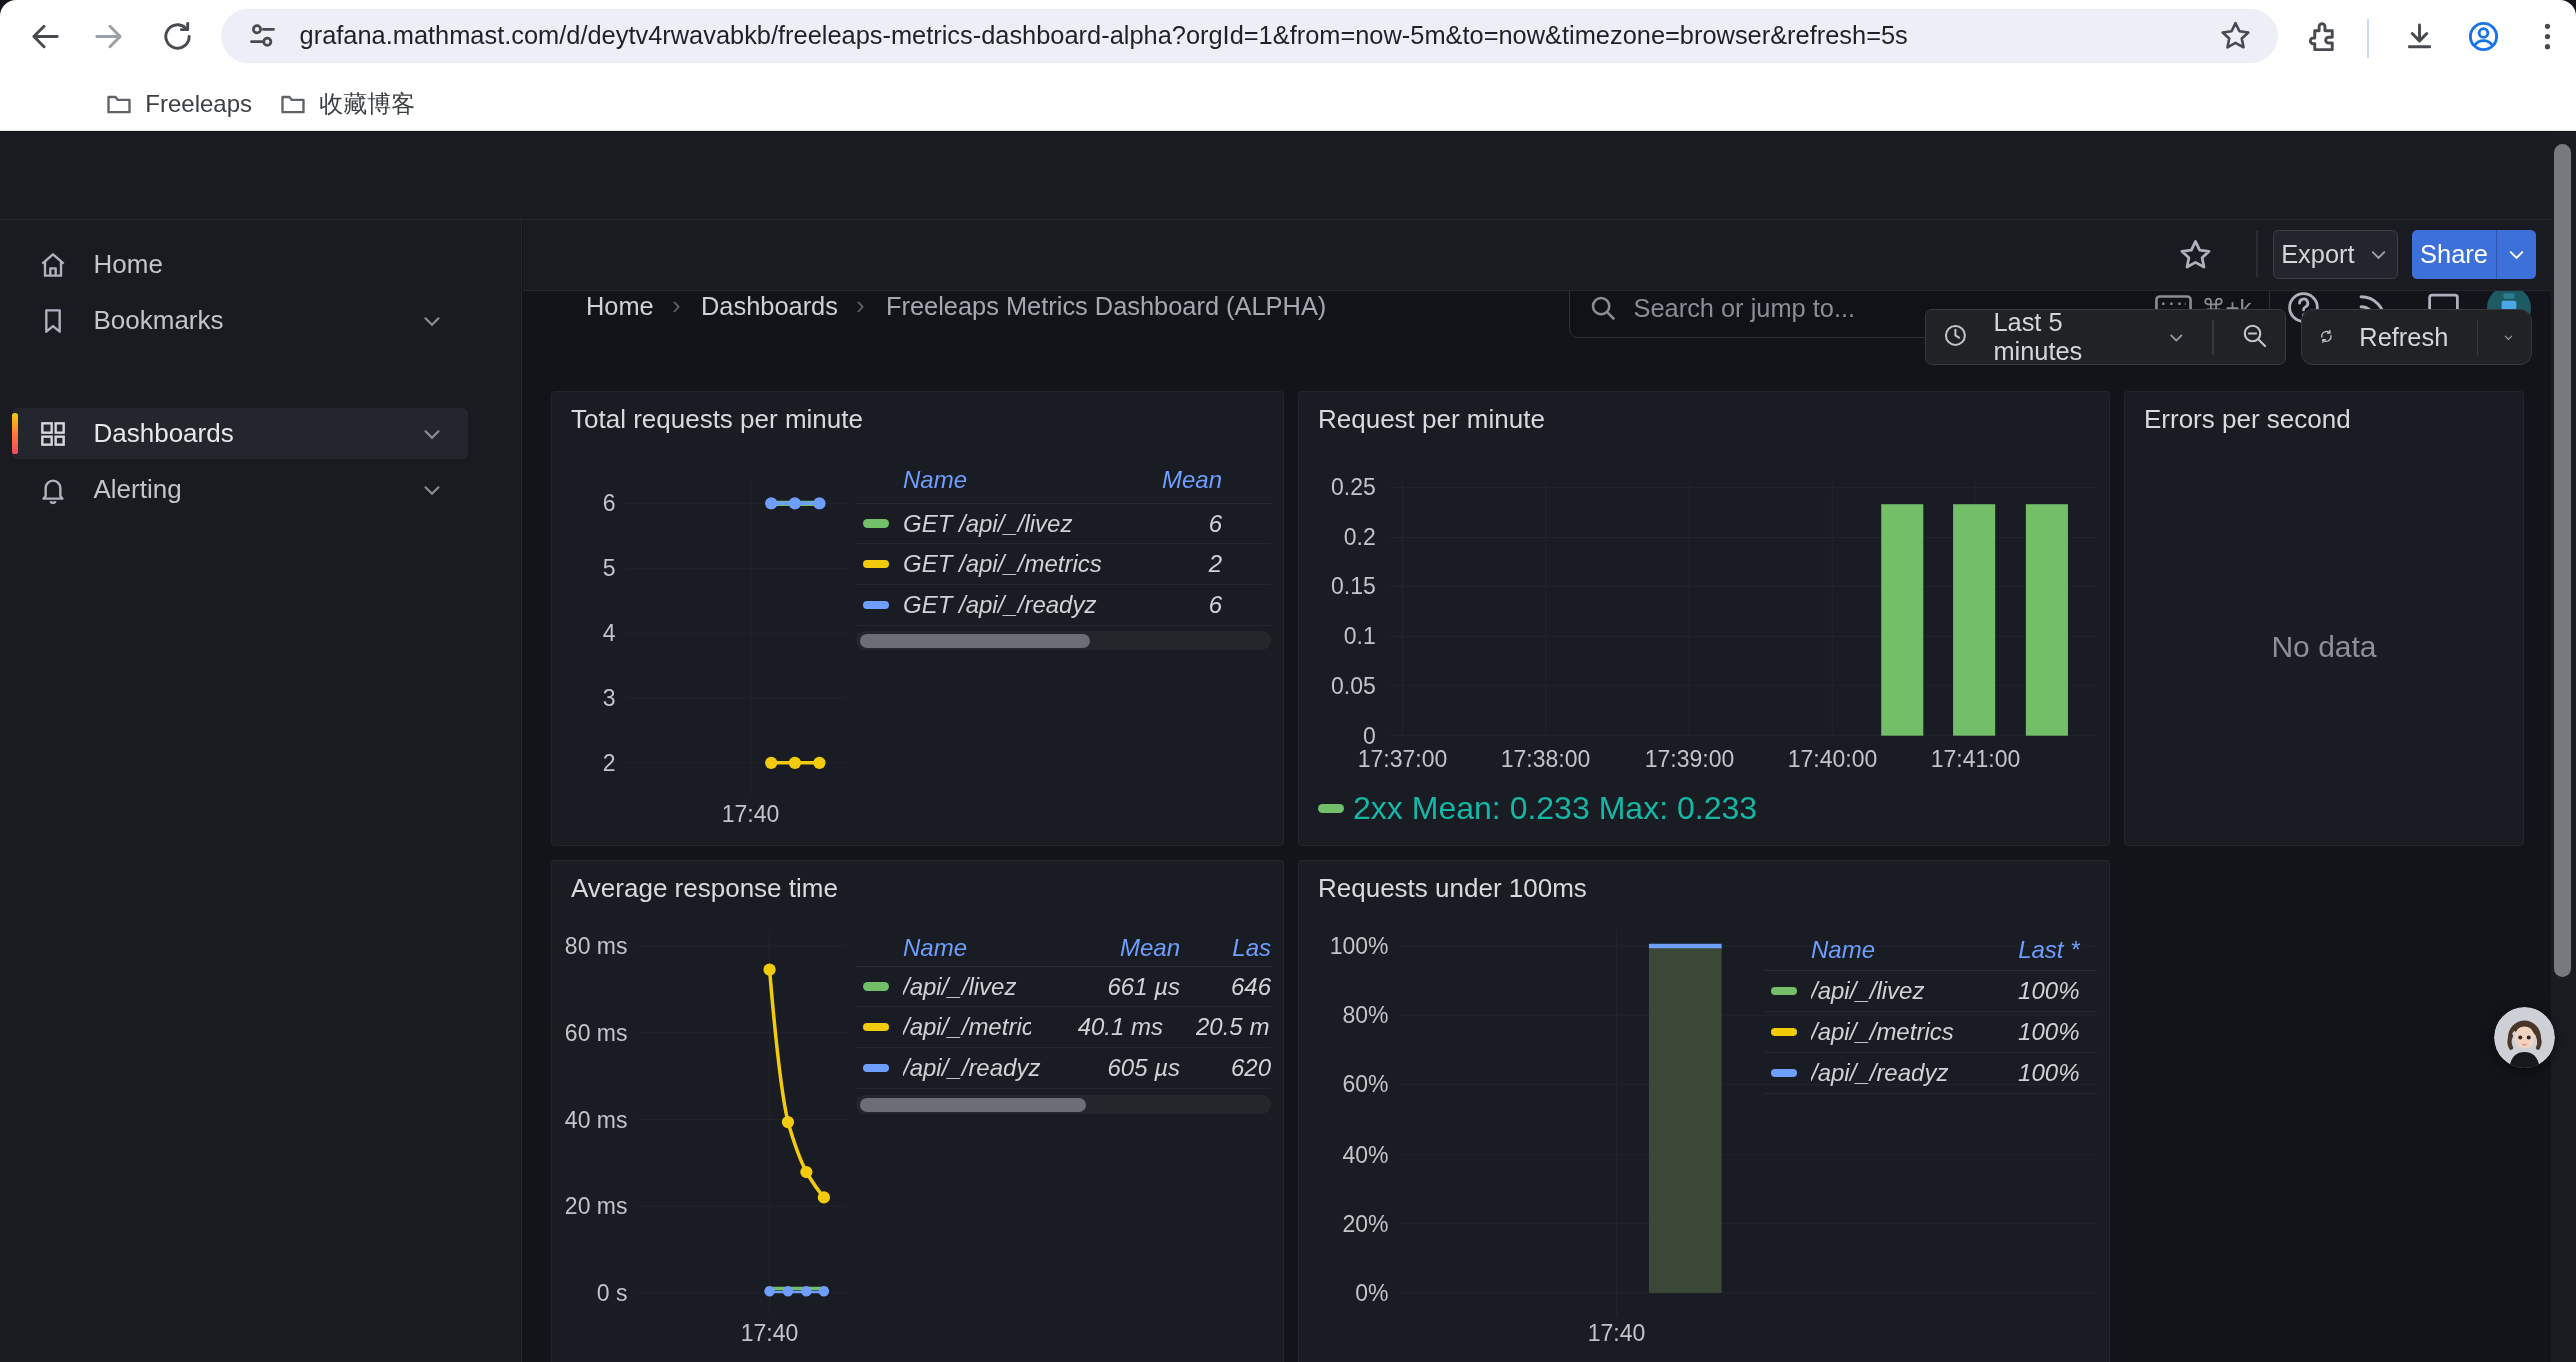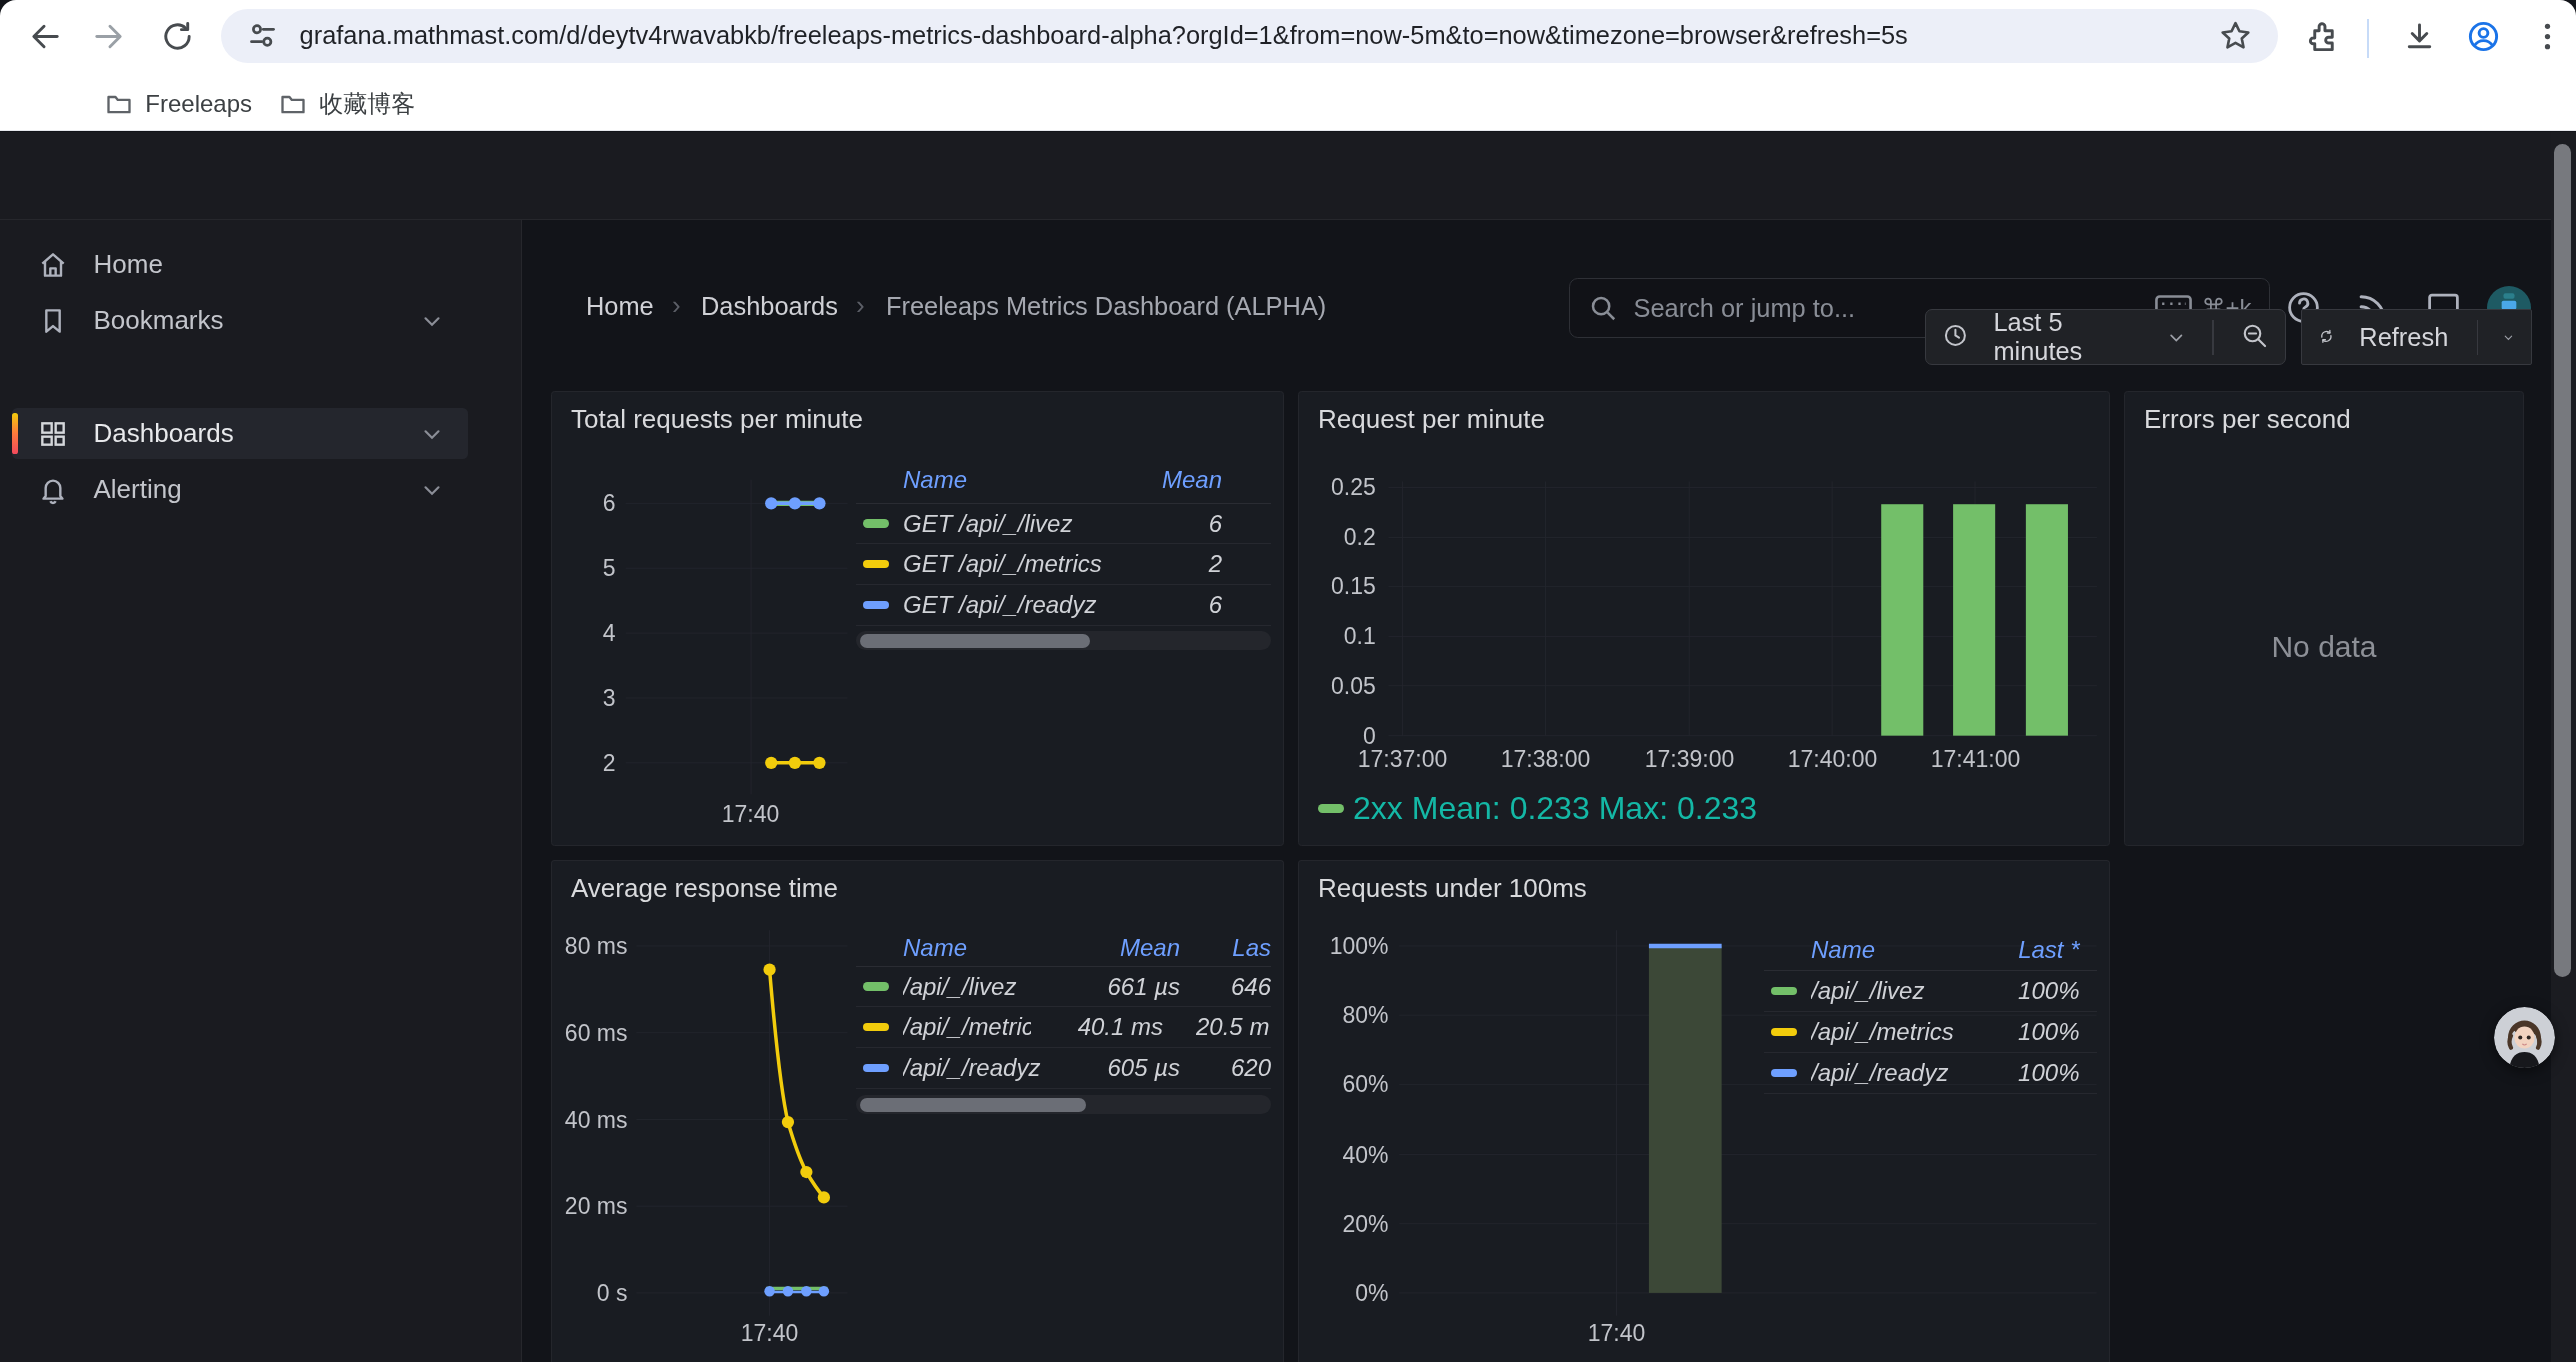--- a/index.html
+++ b/index.html
@@ -261,39 +261,62 @@
             <path d="M6.5 16.5v-6a5.5 5.5 0 0 1 11 0v6l1.6 2H4.9z"></path>
             <path d="M10 20.5a2.2 2.2 0 0 0 4 0"></path>
           </svg></span>
       <span class="lbl">Alerting</span>
       <span class="chev"><svg viewBox="0 0 24 24" fill="none" stroke="currentColor" stroke-width="2" stroke-linecap="round">
             <path d="M6 9.5l6 6 6-6"></path>
           </svg></span>
     </div>
   </div>
 
+  <div class="gf-subbar">
+    <span style="position:absolute;left:1654px;top:16px;width:37px;height:37px;color:#aeb2bd">
+      <svg viewBox="0 0 24 24" fill="none" stroke="currentColor" stroke-width="1.8" stroke-linejoin="round">
+          <path d="M12 3.5l2.7 5.6 6.1.8-4.5 4.2 1.2 6-5.5-3-5.5 3 1.2-6L3.2 9.9l6.1-.8z"></path>
+        </svg></span>
+    <span style="position:absolute;left:1733px;top:10.5px;width:1.8px;height:46px;background:#2c2e33"></span>
+    <div class="btn" style="position:absolute;left:1750px;top:9.6px;width:125px;height:49px">
+      <span>Export</span>
+      <span class="chev-s"><svg viewBox="0 0 24 24" fill="none" stroke="currentColor" stroke-width="2" stroke-linecap="round">
+            <path d="M6 9.5l6 6 6-6"></path>
+          </svg></span>
+    </div>
+    <div style="position:absolute;left:1889px;top:9.6px;height:49px;display:flex">
+      <div class="btn" style="width:84px;height:49px;background:#3D71D9;border:0;border-radius:5.3px 0 0 5.3px;color:#fff;font-weight:500">
+        <span>Share</span>
+      </div>
+      <div class="btn" style="width:40px;height:49px;background:#3D71D9;border:0;border-left:1.8px solid #2b57b0;border-radius:0 5.3px 5.3px 0;color:#fff">
+        <span class="chev-s" style="color:#fff"><svg viewBox="0 0 24 24" fill="none" stroke="currentColor" stroke-width="2" stroke-linecap="round">
+              <path d="M6 9.5l6 6 6-6"></path>
+            </svg></span>
+      </div>
+    </div>
+  </div>
 
   <div class="btn" style="position:absolute;left:1925px;top:309px;width:361px;height:56px;background:#202226;border-color:#37393f;border-radius:7px;justify-content:flex-start;padding:0 16px">
     <span style="width:30px;height:30px;color:#c3c5cb">
       <svg viewBox="0 0 24 24" fill="none" stroke="currentColor" stroke-width="1.8" stroke-linecap="round">
           <circle cx="12" cy="12" r="8.5"></circle>
           <path d="M12 7v5l3.2 2"></path>
         </svg></span>
     <span style="margin-left:12.3px">Last 5 minutes</span>
     <span class="chev-s" style="margin-left:12.3px"><svg viewBox="0 0 24 24" fill="none" stroke="currentColor" stroke-width="2" stroke-linecap="round">
           <path d="M6 9.5l6 6 6-6"></path>
         </svg></span>
     <span style="width:1.8px;height:35px;background:#37393f;margin-left:14px"></span>
     <span style="width:32px;height:32px;color:#c3c5cb;margin-left:14px">
       <svg viewBox="0 0 24 24" fill="none" stroke="currentColor" stroke-width="1.8" stroke-linecap="round">
           <circle cx="10.5" cy="10.5" r="6.5"></circle>
           <path d="M7.5 10.5h6M15.5 15.5L21 21"></path>
         </svg></span>
   </div>
-  <div class="btn" style="position:absolute;left:2301px;top:309px;width:231px;height:56px;background:#202226;border-color:#37393f;border-radius:2px;justify-content:flex-start;padding:0 16px">
+  <div class="btn" style="position:absolute;left:2301px;top:309px;width:231px;height:56px;background:#202226;border-color:#37393f;border-radius:12px;justify-content:flex-start;padding:0 16px">
     <span style="width:30px;height:30px;color:#c3c5cb">
       <svg viewBox="0 0 24 24" fill="none" stroke="currentColor" stroke-width="1.9" stroke-linecap="round" stroke-linejoin="round">
           <path d="M5.5 13a7 7 0 0 1 11.6-6.3"></path>
           <path d="M17 3.6v3.6h-3.6"></path>
           <path d="M18.5 11a7 7 0 0 1-11.6 6.3"></path>
           <path d="M7 20.4v-3.6h3.6"></path>
         </svg></span>
     <span style="margin-left:12.3px">Refresh</span>
     <span style="width:1.8px;height:35px;background:#37393f;margin-left:16px"></span>
     <span class="chev-s" style="margin-left:12.3px"><svg viewBox="0 0 24 24" fill="none" stroke="currentColor" stroke-width="2" stroke-linecap="round">

